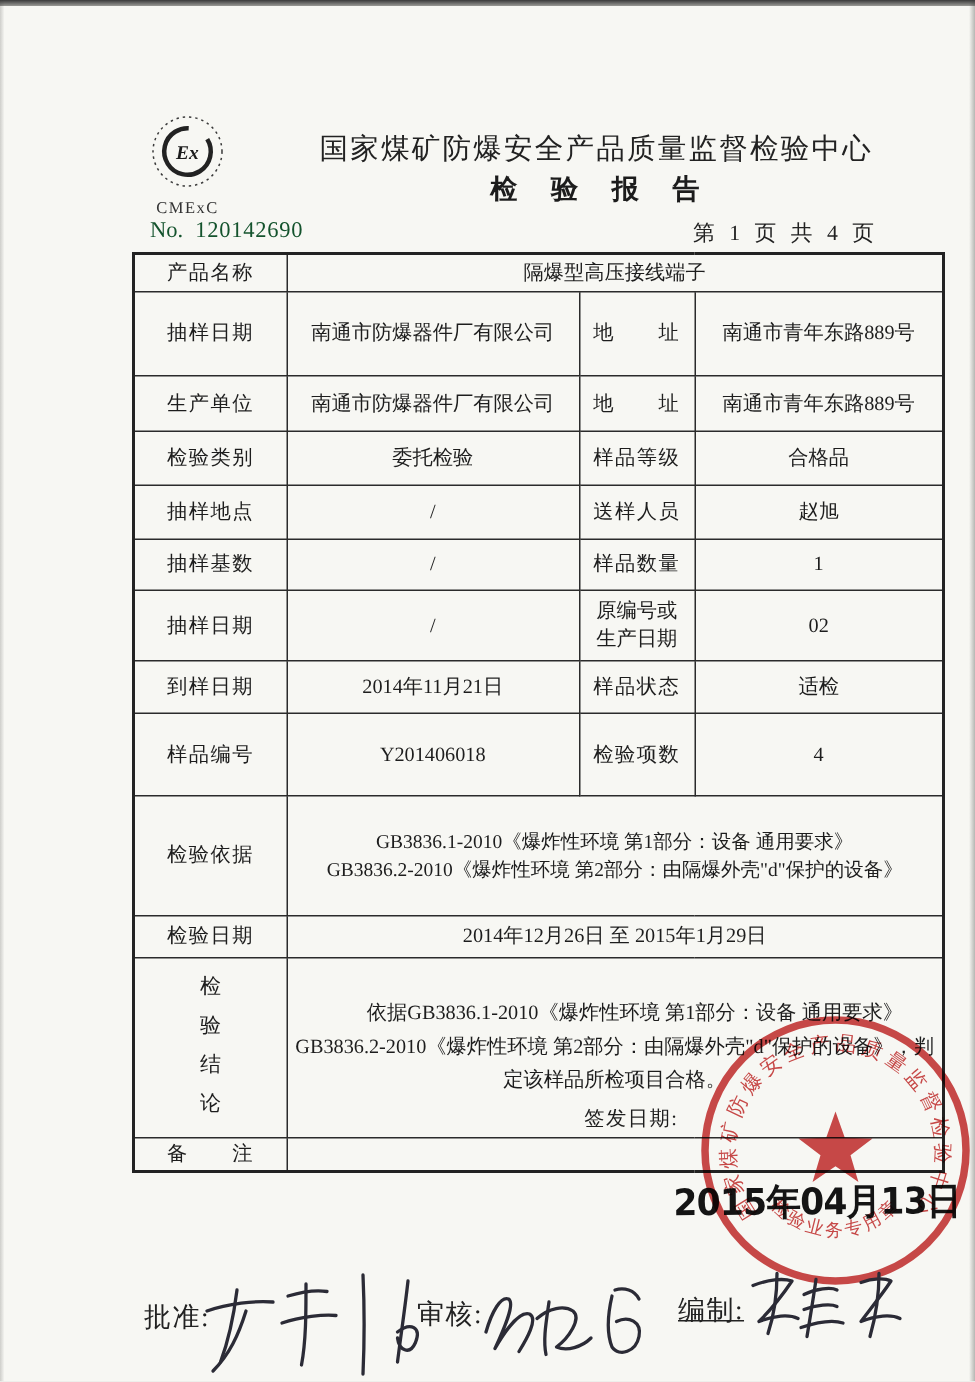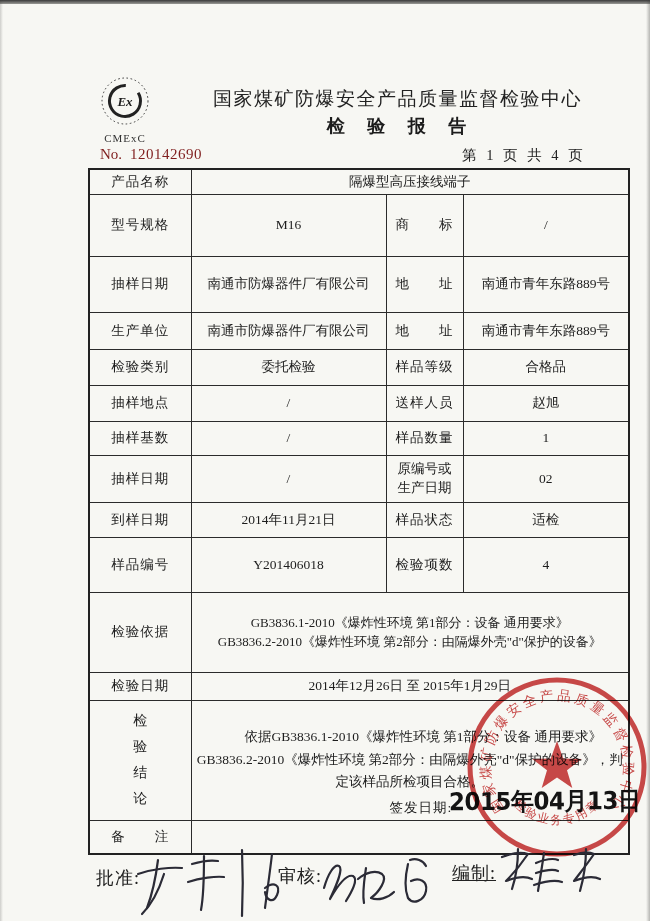--- a/index.html
+++ b/index.html
@@ -22,40 +22,40 @@
 
   
   .logo{position:absolute;left:88px;top:76px;width:74px;text-align:center;}
   .logo-caption{font-family:"Liberation Serif", serif;font-size:11px;
     letter-spacing:1px;color:#333;margin-top:-2px;}
   .org-name{position:absolute;left:175px;top:86px;width:445px;
     text-align:center;font-size:19px;letter-spacing:1.5px;color:#222;}
   .doc-title{position:absolute;left:175px;top:114px;width:445px;
     text-align:center;font-size:18px;font-weight:bold;
     letter-spacing:2px;word-spacing:14px;color:#1c1c1c;}
-  .no-line{position:absolute;left:100px;top:146px;font-size:15px;color:#7f1d1d;}
+  .no-line{position:absolute;left:100px;top:146px;font-size:15px;color:#14532d;}
   .no-line .no-val{margin-left:8px;letter-spacing:0.5px;}
   .page-info{position:absolute;left:462px;top:146px;font-size:14.5px;
     letter-spacing:3px;color:#222;}
 
   
   table.report{
     position:absolute;left:88px;top:168px;
     width:540px;border-collapse:collapse;table-layout:fixed;
     font-size:13.5px;color:#1d1d1d;
     border:2px solid #222;
     padding-left:28px;
   }
   table.report td{border:1px solid #2b2b2b;text-align:center;
     vertical-align:middle;padding:0 2px;overflow:hidden;}
   td.lbl{letter-spacing:1px;}
   .r1{height:25px}.r2{height:62px}.r3{height:56px}.r4{height:37px}
   .r5{height:36px}.r6{height:36px}.r7{height:34px}.r8{height:47px}
   .r9{height:35px}.r10{height:55px}.r11{height:80px}.r12{height:28px}
-  .r13{height:120px}.r14{height:34px}
+  .r13{height:120px}.r14{height:23px}
   td.two-line{line-height:1.35;padding-left:5px;text-align:left;}
   td.basis-cell{text-align:left;vertical-align:top;padding:3px 6px;
     line-height:1.5;font-size:13px;}
   td.concl-cell{position:relative;text-align:left;vertical-align:top;
     padding:8px 10px 0 8px;line-height:1.7;font-size:13.5px;}
   td.concl-cell p{margin:0;text-indent:2em;}
   td.vert{line-height:1.85;font-size:14px;}
   .sign-label{position:absolute;left:198px;top:96px;font-size:13.5px;
     letter-spacing:1px;}
 
@@ -114,26 +114,20 @@
       <col style="width:102px">
         <col style="width:195px">
         <col style="width:77px">
         <col style="width:166px">
     </colgroup>
     <tbody>
         <tr class="r1">
       <td class="lbl">产品名称</td>
       <td colspan="3">隔爆型高压接线端子</td>
     </tr>
-    <tr class="r2">
-      <td class="lbl">型号规格</td>
-      <td>M16</td>
-      <td class="lbl">商　　标</td>
-      <td>/</td>
-    </tr>
     <tr class="r3">
       <td class="lbl">抽样日期</td>
       <td>南通市防爆器件厂有限公司</td>
       <td class="lbl">地　　址</td>
       <td>南通市青年东路889号</td>
     </tr>
     <tr class="r4">
       <td class="lbl">生产单位</td>
       <td>南通市防爆器件厂有限公司</td>
       <td class="lbl">地　　址</td>

